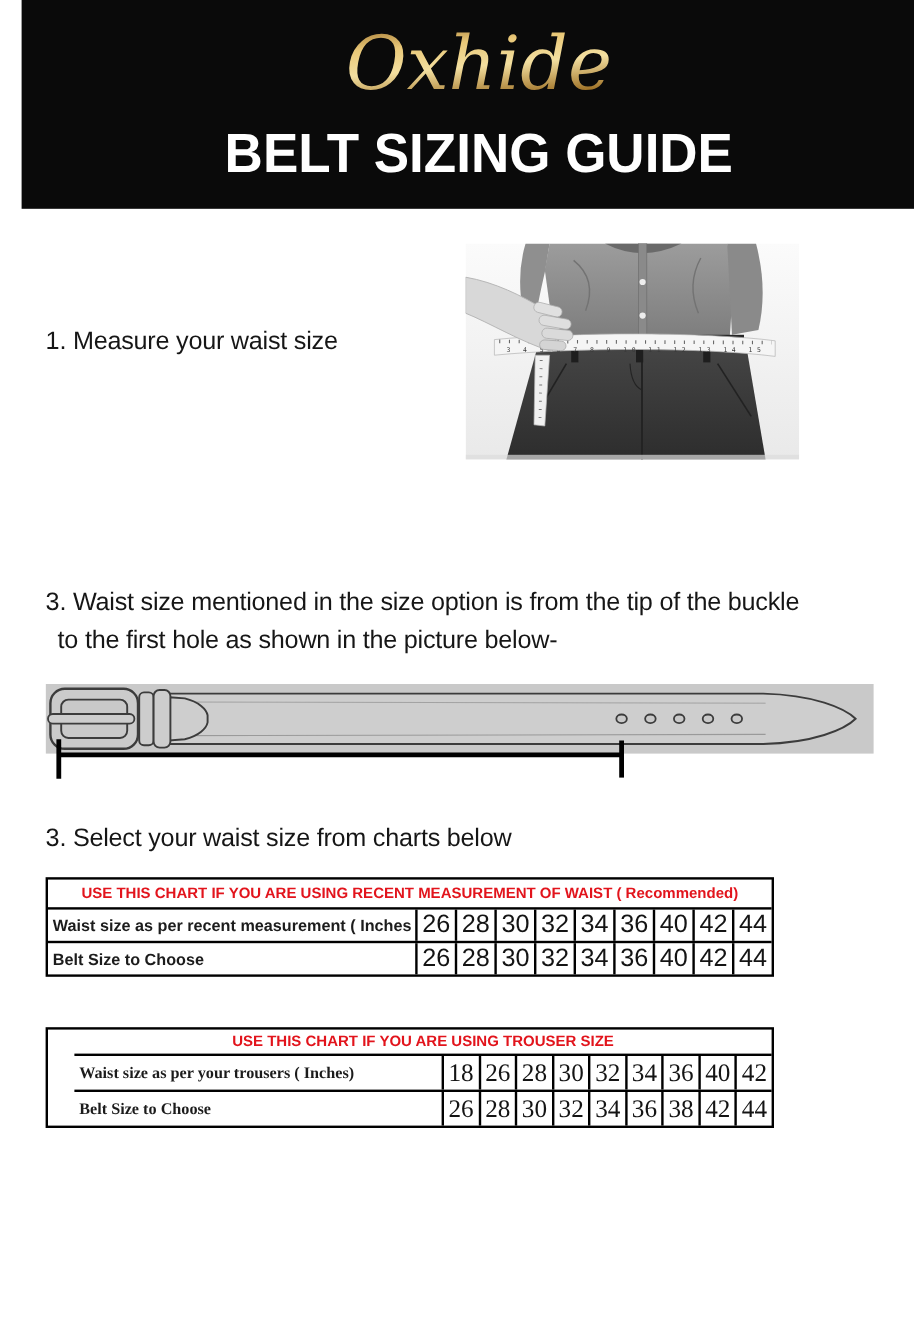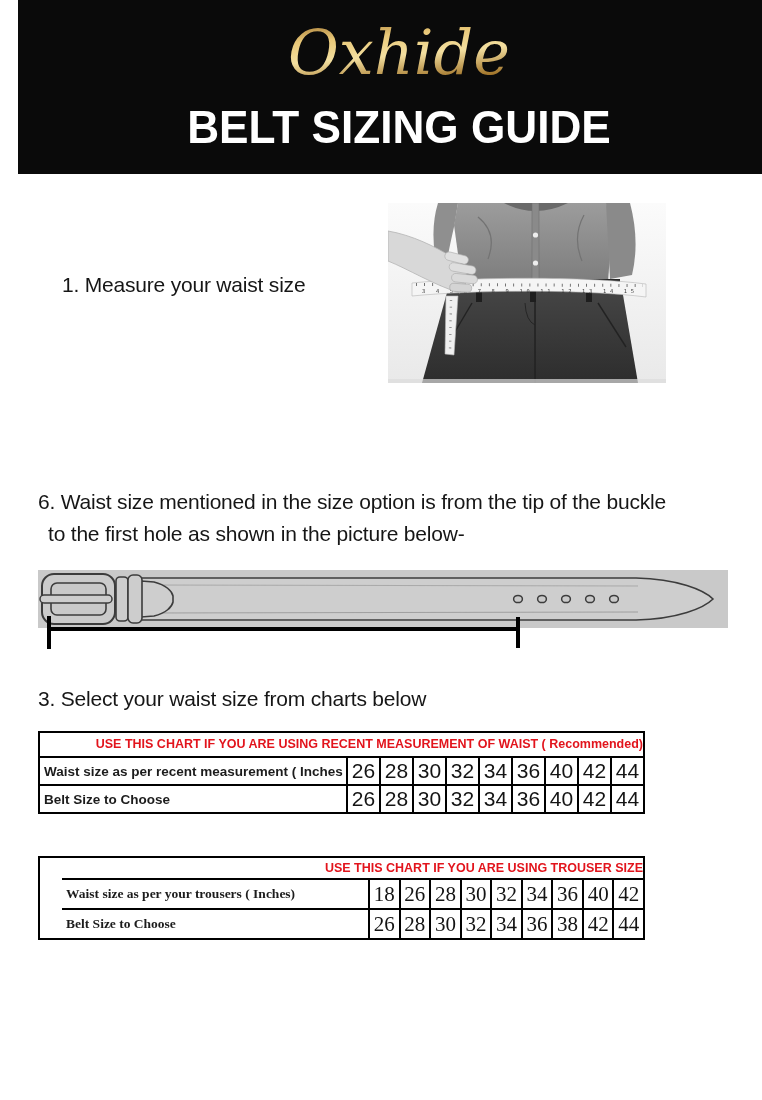--- a/index.html
+++ b/index.html
@@ -8,32 +8,32 @@
     font-family:"Liberation Sans",sans-serif;color:#1c1c1c;overflow:hidden;
   }
   .header{position:absolute;left:18px;top:0;width:762px;height:174px;background:#0a0a0a;}
   .logo-svg{position:absolute;left:0;top:4px;width:762px;height:96px;}
   .main-title{
     position:absolute;top:100px;left:0;width:762px;text-align:center;
     color:#ffffff;font-size:46px;font-weight:bold;letter-spacing:0px;
     transform:scaleX(.96);transform-origin:center;white-space:nowrap;
   }
   .step-text{position:absolute;font-size:21px;letter-spacing:-0.2px;color:#161616;}
-  #step1{left:62px;top:273px;}
+  #step1{left:38px;top:273px;}
   #step2{left:38px;top:486px;line-height:32px;width:715px;}
   #step2 .line2{padding-left:10px;}
   #step3{left:38px;top:687px;}
   .photo-wrap{position:absolute;left:388px;top:203px;width:278px;height:180px;}
   .belt-wrap{position:absolute;left:38px;top:560px;width:712px;height:95px;}
 
   .size-table{position:absolute;left:38px;width:607px;border:2px solid #000;background:#fff;box-sizing:border-box;}
   #table1{top:731px;}
   #table2{top:856px;padding-left:22px;}
   .st-title{
-    height:23px;line-height:23px;border-bottom:2px solid #000;text-align:right;
+    height:23px;line-height:23px;border-bottom:2px solid #000;text-align:center;
     color:#e2141c;font-weight:bold;font-size:12.5px;white-space:nowrap;overflow:hidden;
   }
   #table2 .st-title{height:20px;line-height:20px;}
   .st-row{display:grid;grid-template-columns:306px repeat(9,1fr);height:26px;align-items:center;}
   #table2 .st-row{height:28px;font-family:Liberation Serif, serif;}
   .st-row + .st-row{border-top:2px solid #000;}
   .st-label{font-weight:bold;font-size:13.5px;padding-left:4px;white-space:nowrap;overflow:hidden;}
   .st-val{
     border-left:2px solid #000;text-align:center;font-size:21px;line-height:24px;
     height:100%;display:flex;align-items:center;justify-content:center;color:#141414;
@@ -108,21 +108,21 @@
     <path d="M0,28 C24,32 48,44 64,54 L80,66 L72,90 C46,82 20,66 0,58 Z" fill="#d8d8d8" stroke="#b4b4b4" stroke-width="0.8"></path>
     <rect x="58" y="48" width="24" height="8.5" rx="4.2" fill="#e0e0e0" stroke="#adadad" stroke-width="0.6" transform="rotate(14 58 48)"></rect>
     <rect x="62" y="59" width="27" height="8.5" rx="4.2" fill="#dedede" stroke="#adadad" stroke-width="0.6" transform="rotate(10 62 59)"></rect>
     <rect x="64" y="70" width="26" height="8.5" rx="4.2" fill="#dadada" stroke="#a8a8a8" stroke-width="0.6" transform="rotate(6 64 70)"></rect>
     <rect x="62" y="80" width="22" height="8" rx="4" fill="#d4d4d4" stroke="#a4a4a4" stroke-width="0.6" transform="rotate(4 62 80)"></rect>
     <rect x="0" y="176" width="278" height="4" fill="#dcdcdc" opacity="0.7"></rect>
   </svg>
 </div>
 
 <div class="step-text" id="step2">
-  <div class="line1">6. Waist size mentioned in the size option is from the tip of the buckle</div>
+  <div class="line1">3. Waist size mentioned in the size option is from the tip of the buckle</div>
   <div class="line2">to the first hole as shown in the picture below-</div>
 </div>
 
 <div class="belt-wrap">
   <svg viewBox="0 0 712 95" width="712" height="95">
 
     <rect x="0" y="10" width="690" height="58" fill="#c9c9c9"></rect>
 
     <path d="M100,18 L598,18 C640,19 666,30 675,39 C666,48 640,59 598,60 L100,60 Z" fill="#cecece" stroke="#3c3c3c" stroke-width="1.6"></path>
     <path d="M110,25 L600,26" stroke="#a0a0a0" stroke-width="0.8"></path>

